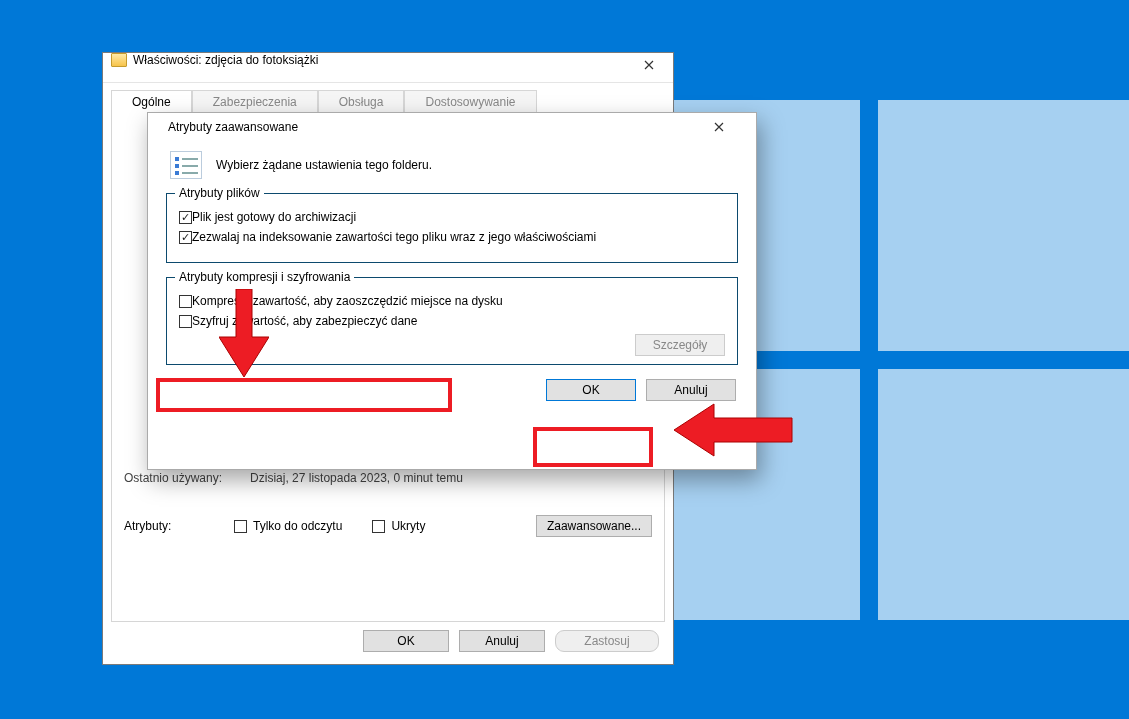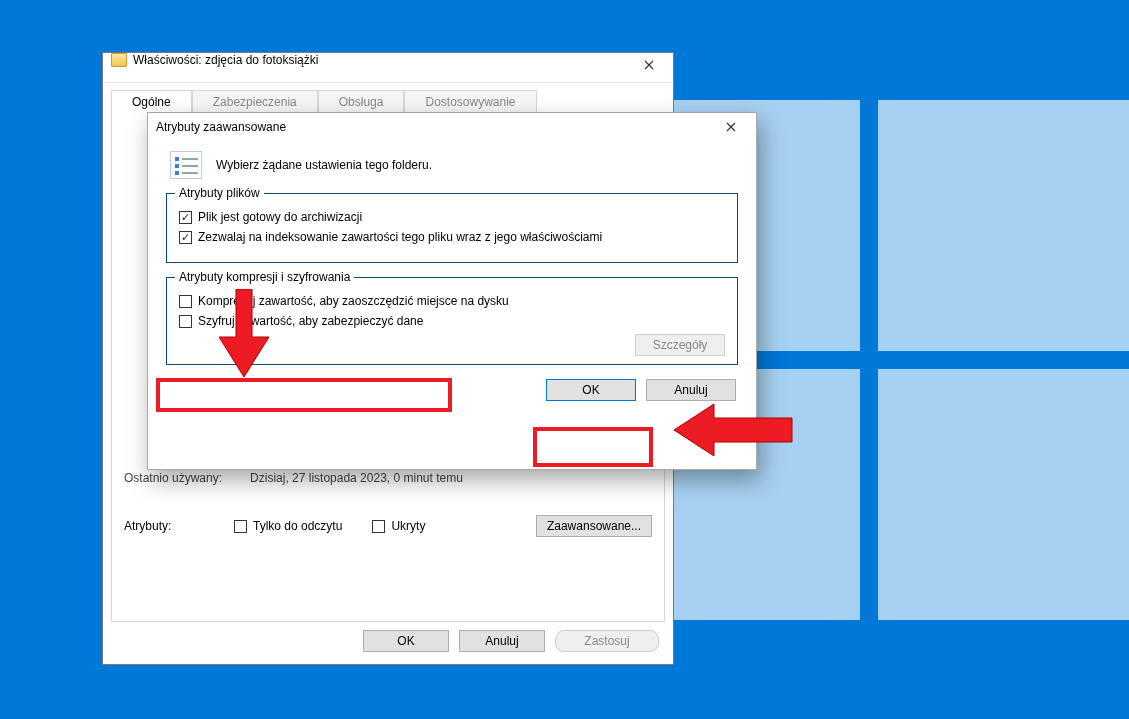--- a/index.html
+++ b/index.html
@@ -33,31 +33,31 @@
   .btn.disabled { color:#888; background:#efefef; border-color:#ccc; }
   .btn.default { border-color: #0078d7; }
 
   .bottom-btn-row { position:absolute; bottom: 12px; right: 14px; display:flex; gap:10px; }
 
   
   .adv-window {
     position: absolute; left: 147px; top: 112px; width: 610px; height: 358px;
     background: #fff; border: 1px solid #aaa; box-shadow: 4px 10px 22px rgba(0,0,0,0.35); color:#000;
   }
-  .adv-titlebar { height: 28px; display:flex; align-items:center; padding: 0 8px; gap: 28px; }
+  .adv-titlebar { height: 28px; display:flex; align-items:center; padding: 0 20px; gap: 28px; }
   .adv-title { flex:1; font-size:12px; }
   .adv-body { padding: 6px 18px 14px 18px; }
   .adv-instruction-row { display:flex; align-items:center; gap:14px; margin: 4px 0 14px 4px; }
   .list-icon { width:32px; height:28px; background:#fff; border:1px solid #bcd; position:relative; }
   .list-icon::before { content:""; position:absolute; left:4px; top:5px; width:4px; height:4px; background:#3a7bd5; box-shadow: 0 7px 0 #3a7bd5, 0 14px 0 #3a7bd5; }
   .list-icon::after { content:""; position:absolute; left:11px; top:6px; width:16px; height:2px; background:#8aa; box-shadow: 0 7px 0 #8aa, 0 14px 0 #8aa; }
 
   .fieldset { border: 1px solid #0c4a6e; padding: 10px 12px 12px 12px; margin-bottom: 14px; position:relative; }
   .fieldset-label { position:absolute; top:-8px; left:8px; background:#fff; padding:0 4px; font-size:12px; }
-  .checkrow { display:flex; align-items:center; gap:6px; margin: 6px 0; font-size:12px; }
+  .checkrow { display:flex; align-items:center; margin: 6px 0; font-size:12px; }
   .checkrow .cbx.checked::after { content:"✓"; display:block; font-size:11px; line-height:11px; text-align:center; color:#1a1a1a; }
 
   .adv-bottom { display:flex; justify-content:flex-end; gap:10px; margin-top: 4px; padding-right: 2px; }
   .details-row { display:flex; justify-content:flex-end; margin-top:2px; }
 
   
   .red-box { position:absolute; border:4px solid #ed1c24; pointer-events:none; }
   .arrow svg { display:block; }
 </style>
 </head>

